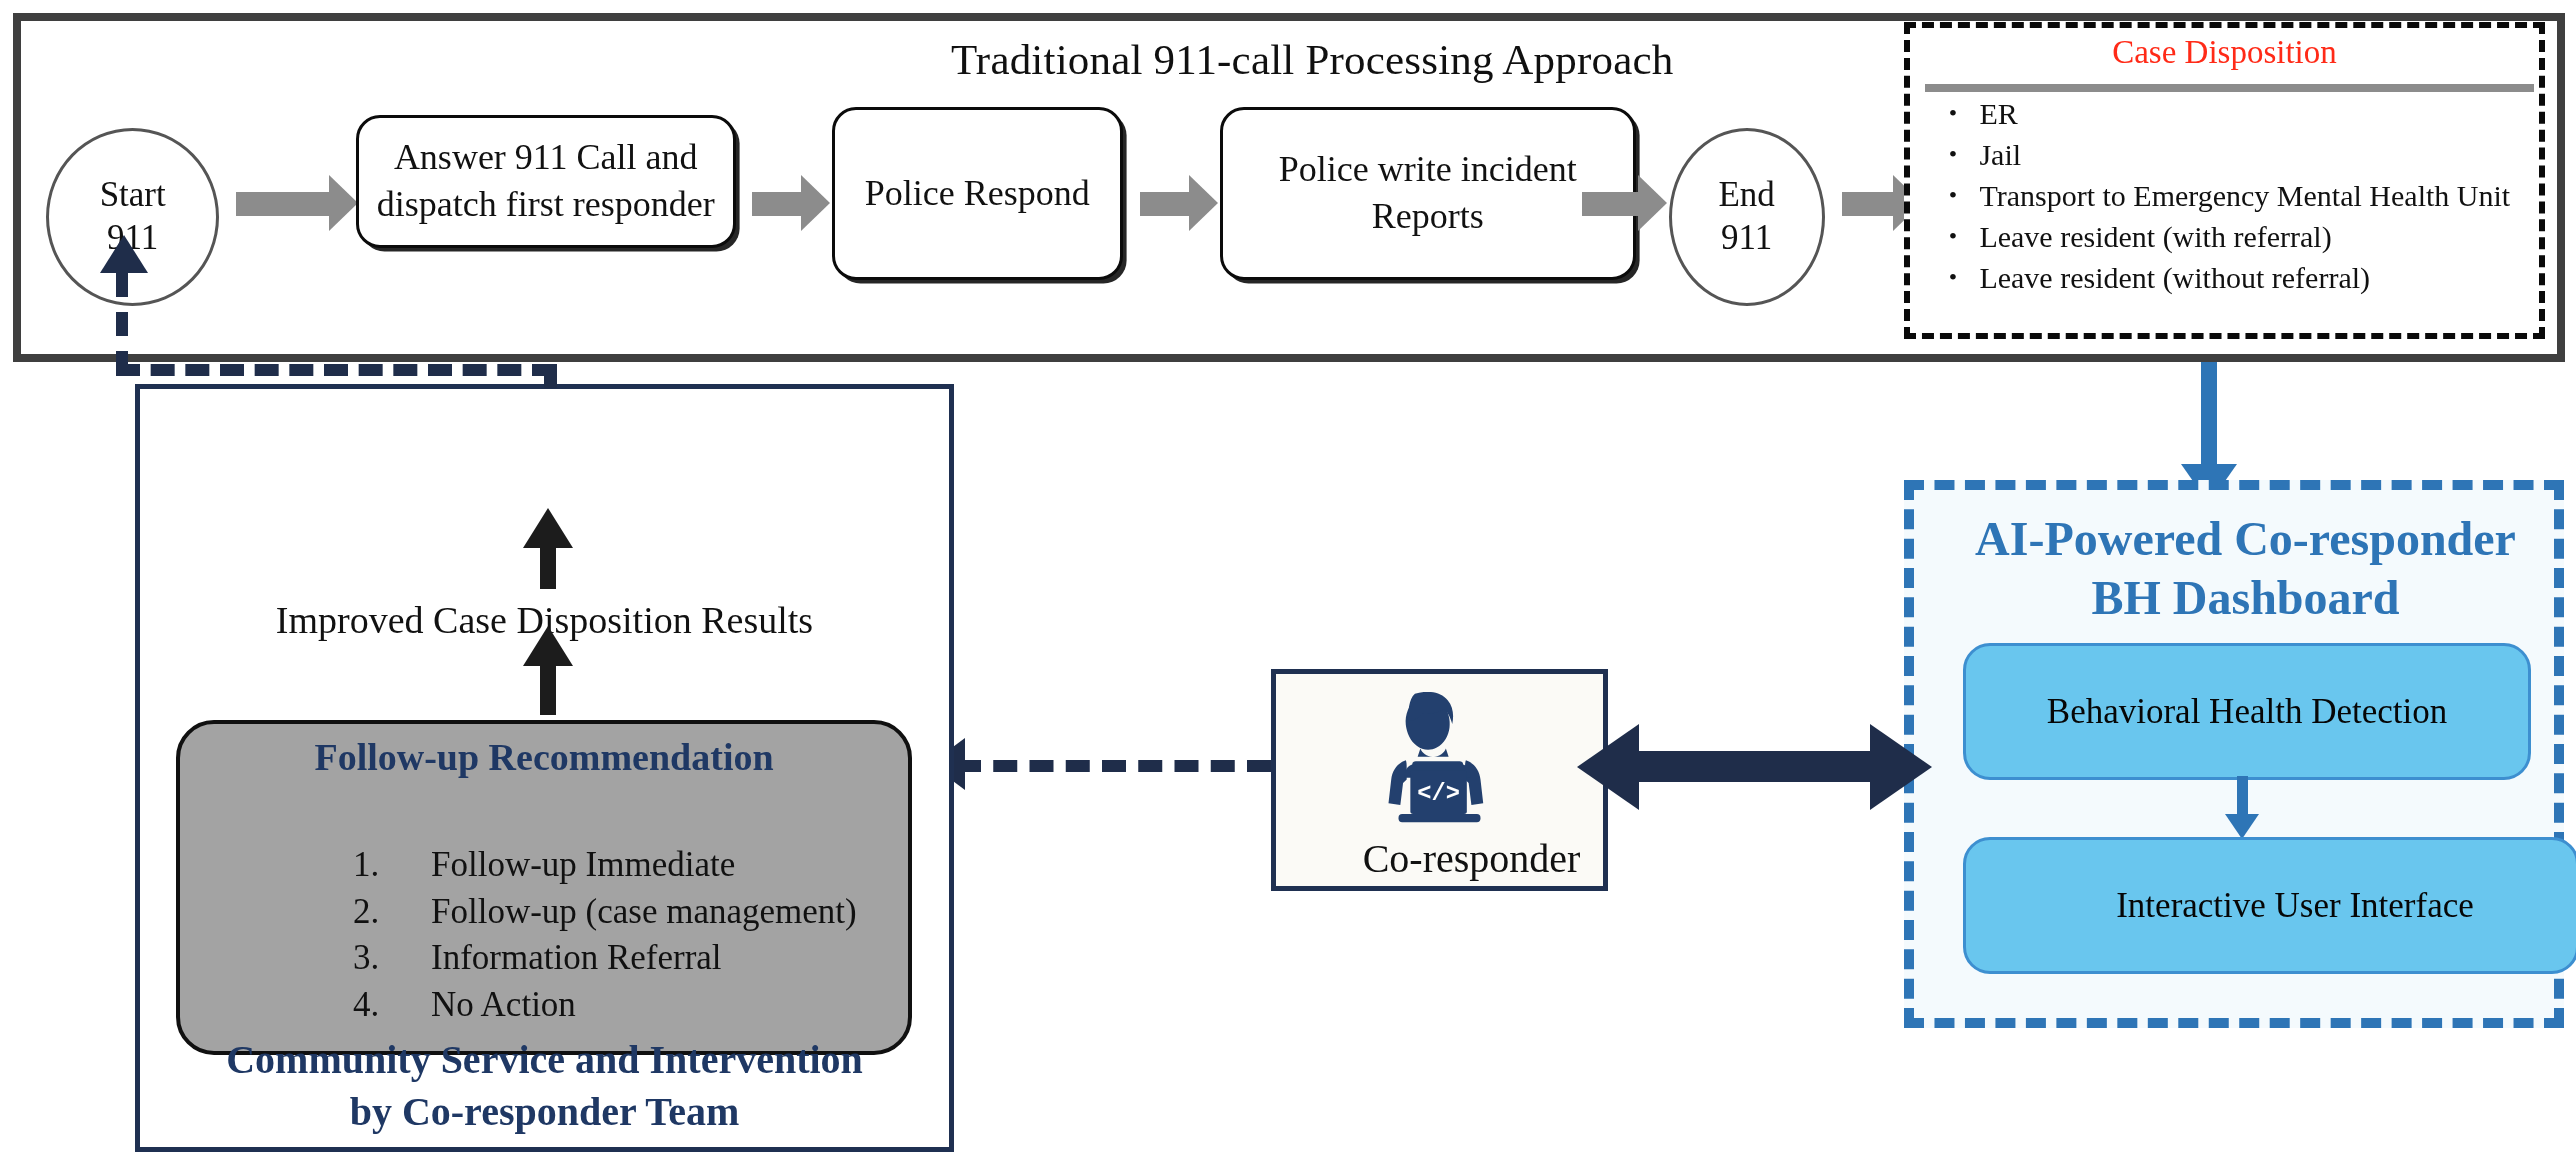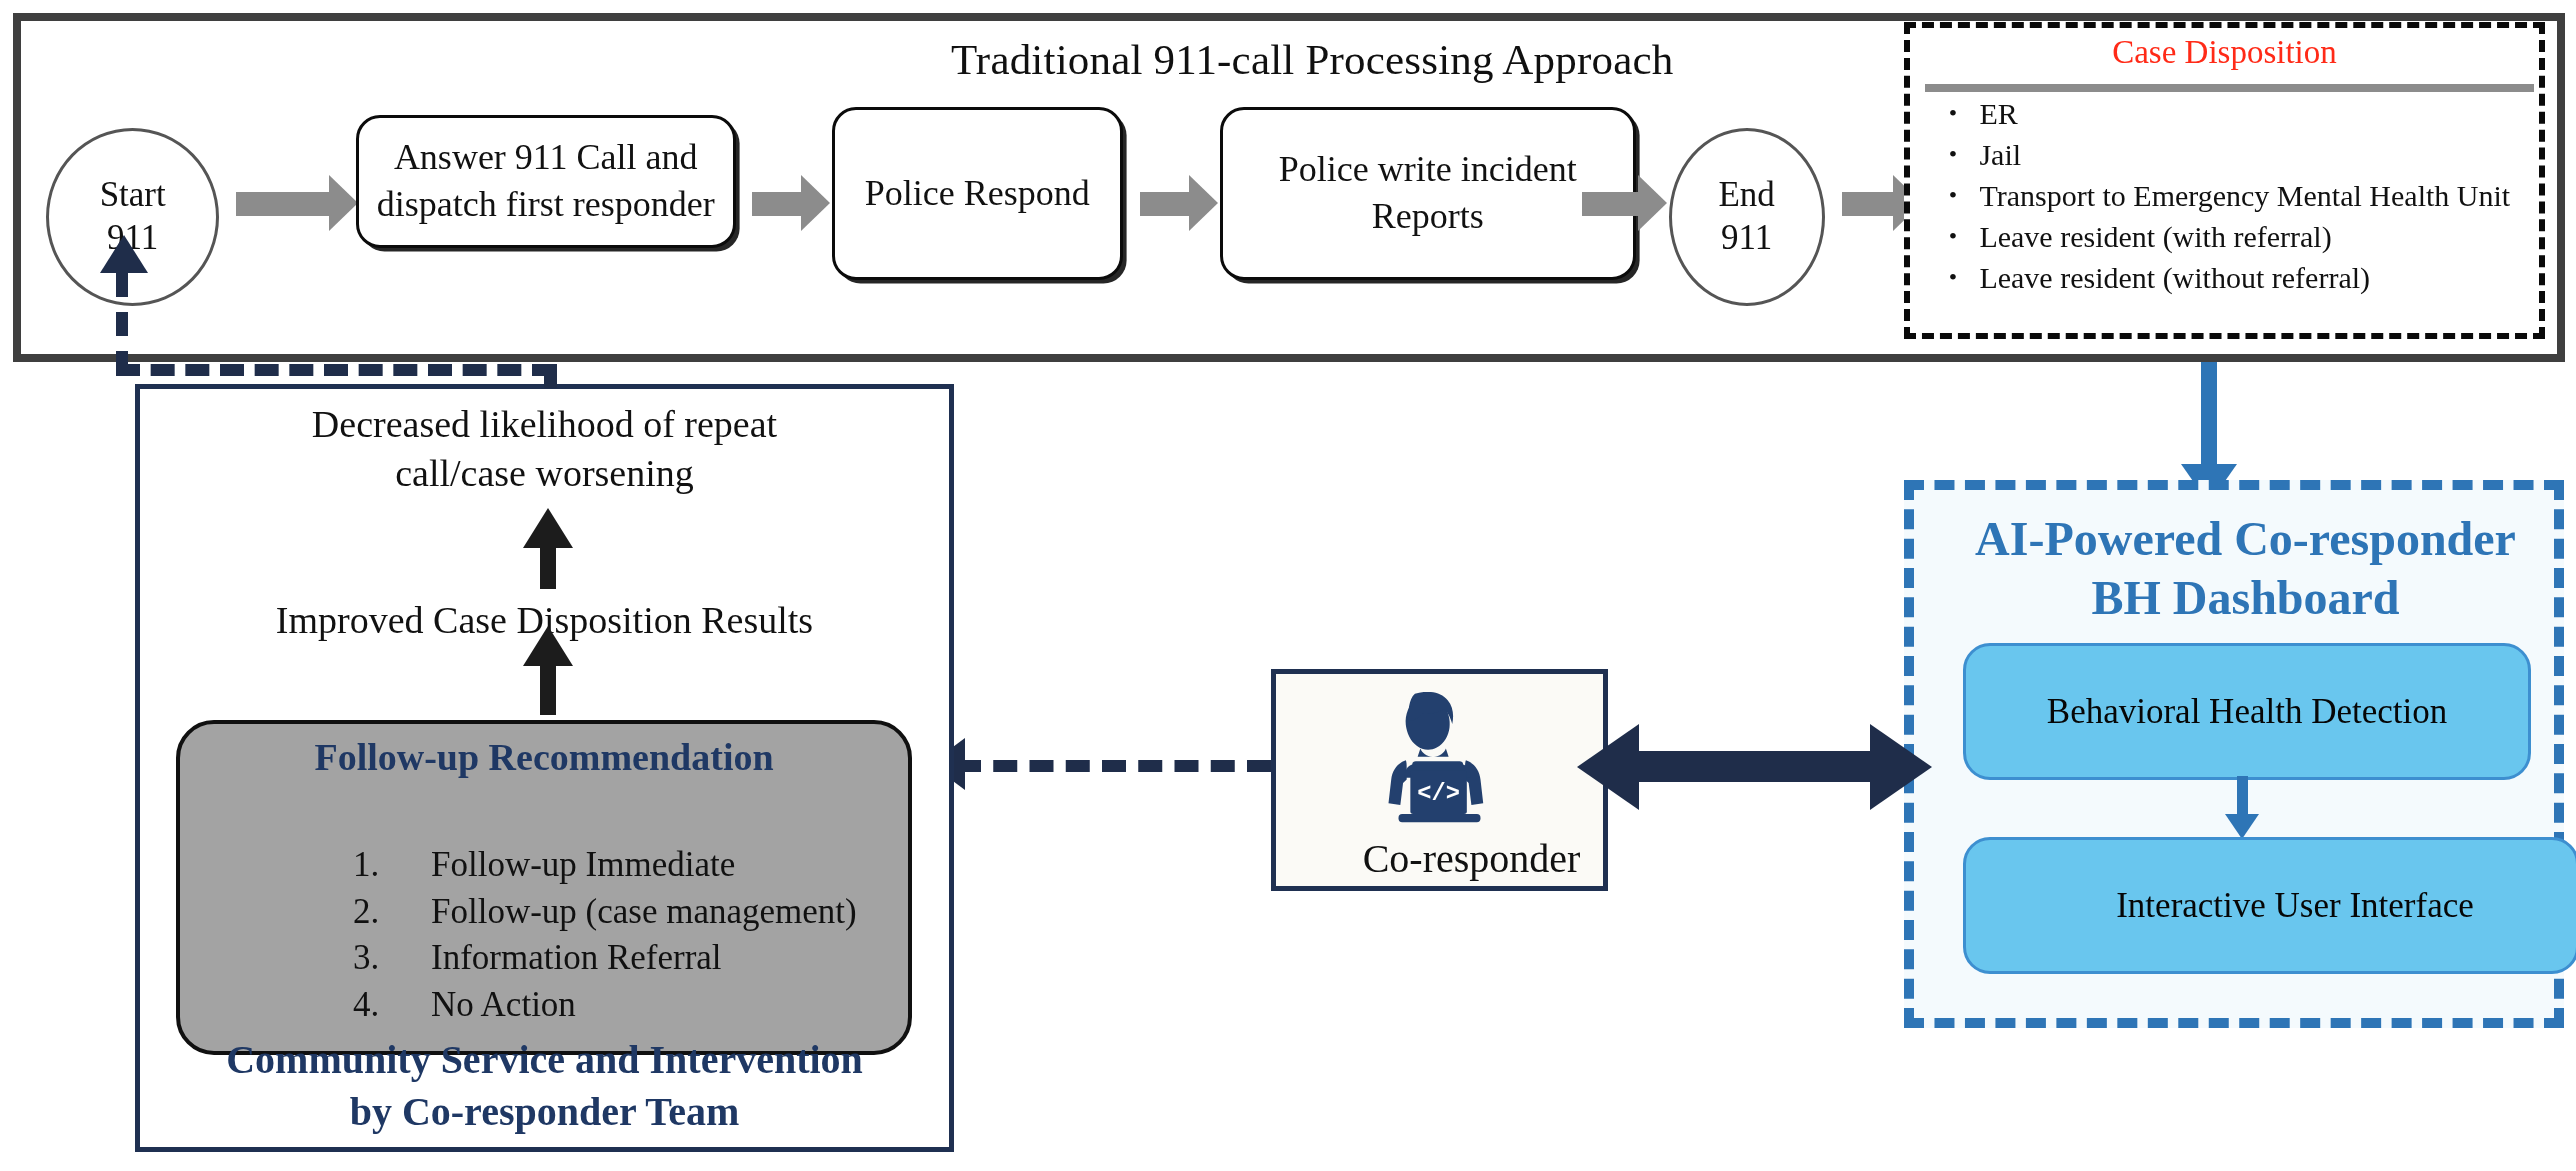--- a/index.html
+++ b/index.html
@@ -236,24 +236,20 @@
     </div>
     <div class="cr-label">Co-responder</div>
   </div>
 
   <div class="abs dbl"></div>
 
   <div class="abs dash-h"></div>
   <div class="abs dash-h-head"></div>
 
   <div class="abs cm-box">
-    <div class="cm-line1">
-      <div>Decreased likelihood of repeat</div>
-      <div>call/case worsening</div>
-    </div>
 
     <div class="up-arrow ua1"></div>
 
     <div class="cm-line2">Improved Case Disposition Results</div>
 
     <div class="up-arrow ua2"></div>
 
     <div class="fu-box">
       <div class="fu-title">Follow-up Recommendation</div>
       <div class="fu-list">

